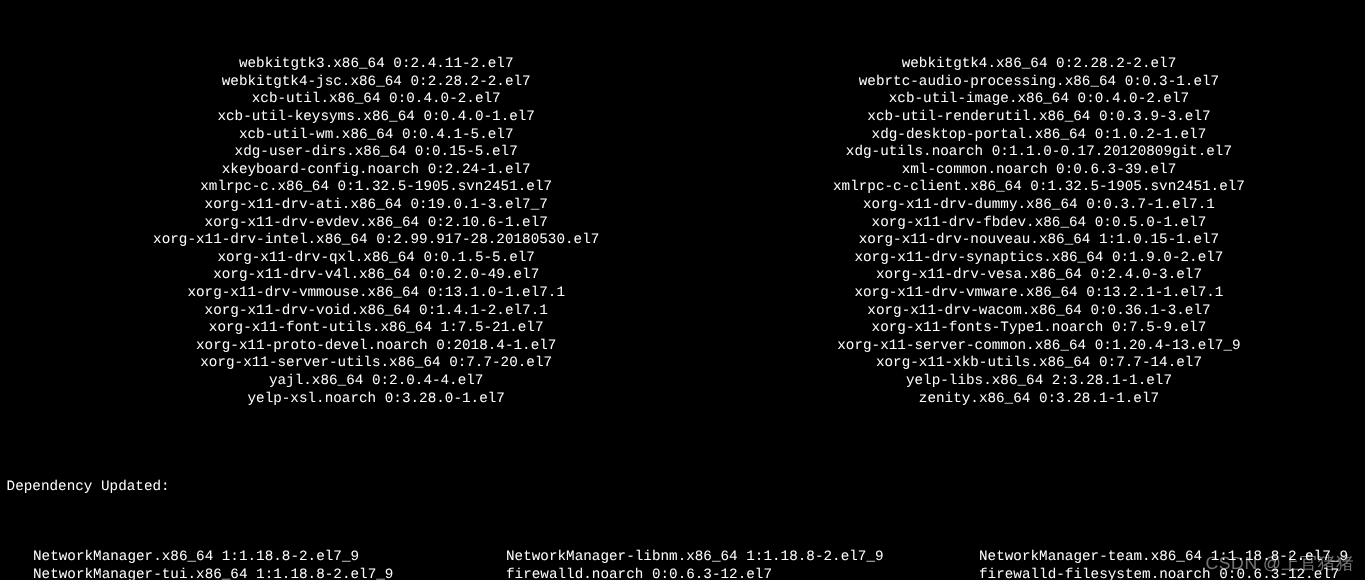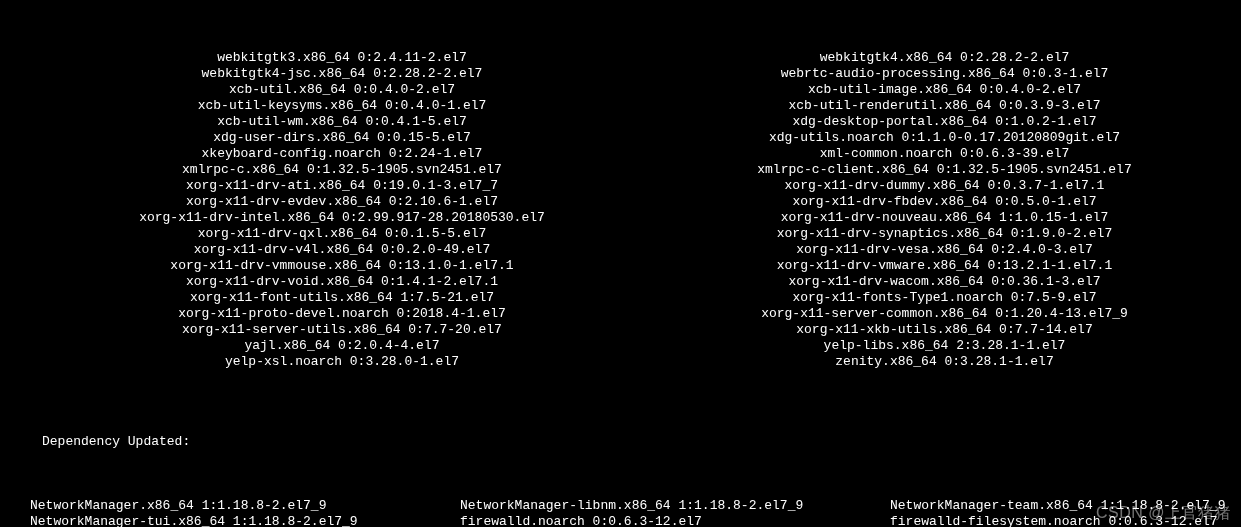--- a/index.html
+++ b/index.html
@@ -96,21 +96,21 @@
 xorg-x11-drv-vesa.x86_64 0:2.4.0-3.el7
 xorg-x11-drv-vmware.x86_64 0:13.2.1-1.el7.1
 xorg-x11-drv-wacom.x86_64 0:0.36.1-3.el7
 xorg-x11-fonts-Type1.noarch 0:7.5-9.el7
 xorg-x11-server-common.x86_64 0:1.20.4-13.el7_9
 xorg-x11-xkb-utils.x86_64 0:7.7-14.el7
 yelp-libs.x86_64 2:3.28.1-1.el7
 zenity.x86_64 0:3.28.1-1.el7</div>
   </div>
 
-  <div class="section-header" style="margin-top:16px;margin-left:36px;">Dependency Updated:</div>
+  <div class="section-header" style="margin-top:16px;">Dependency Updated:</div>
 
   <div class="three-col">
     <div class="tcol" id="tcol1">NetworkManager.x86_64 1:1.18.8-2.el7_9
 NetworkManager-tui.x86_64 1:1.18.8-2.el7_9
 kpartx.x86_64 0:0.4.9-134.el7_9
 nss-softokn.x86_64 0:3.53.1-6.el7_9
 nss-tools.x86_64 0:3.53.1-3.el7_9
 python-firewall.noarch 0:0.6.3-12.el7
 systemd-sysv.x86_64 0:219-78.el7_9.2</div>
     <div class="tcol" id="tcol2">NetworkManager-libnm.x86_64 1:1.18.8-2.el7_9

